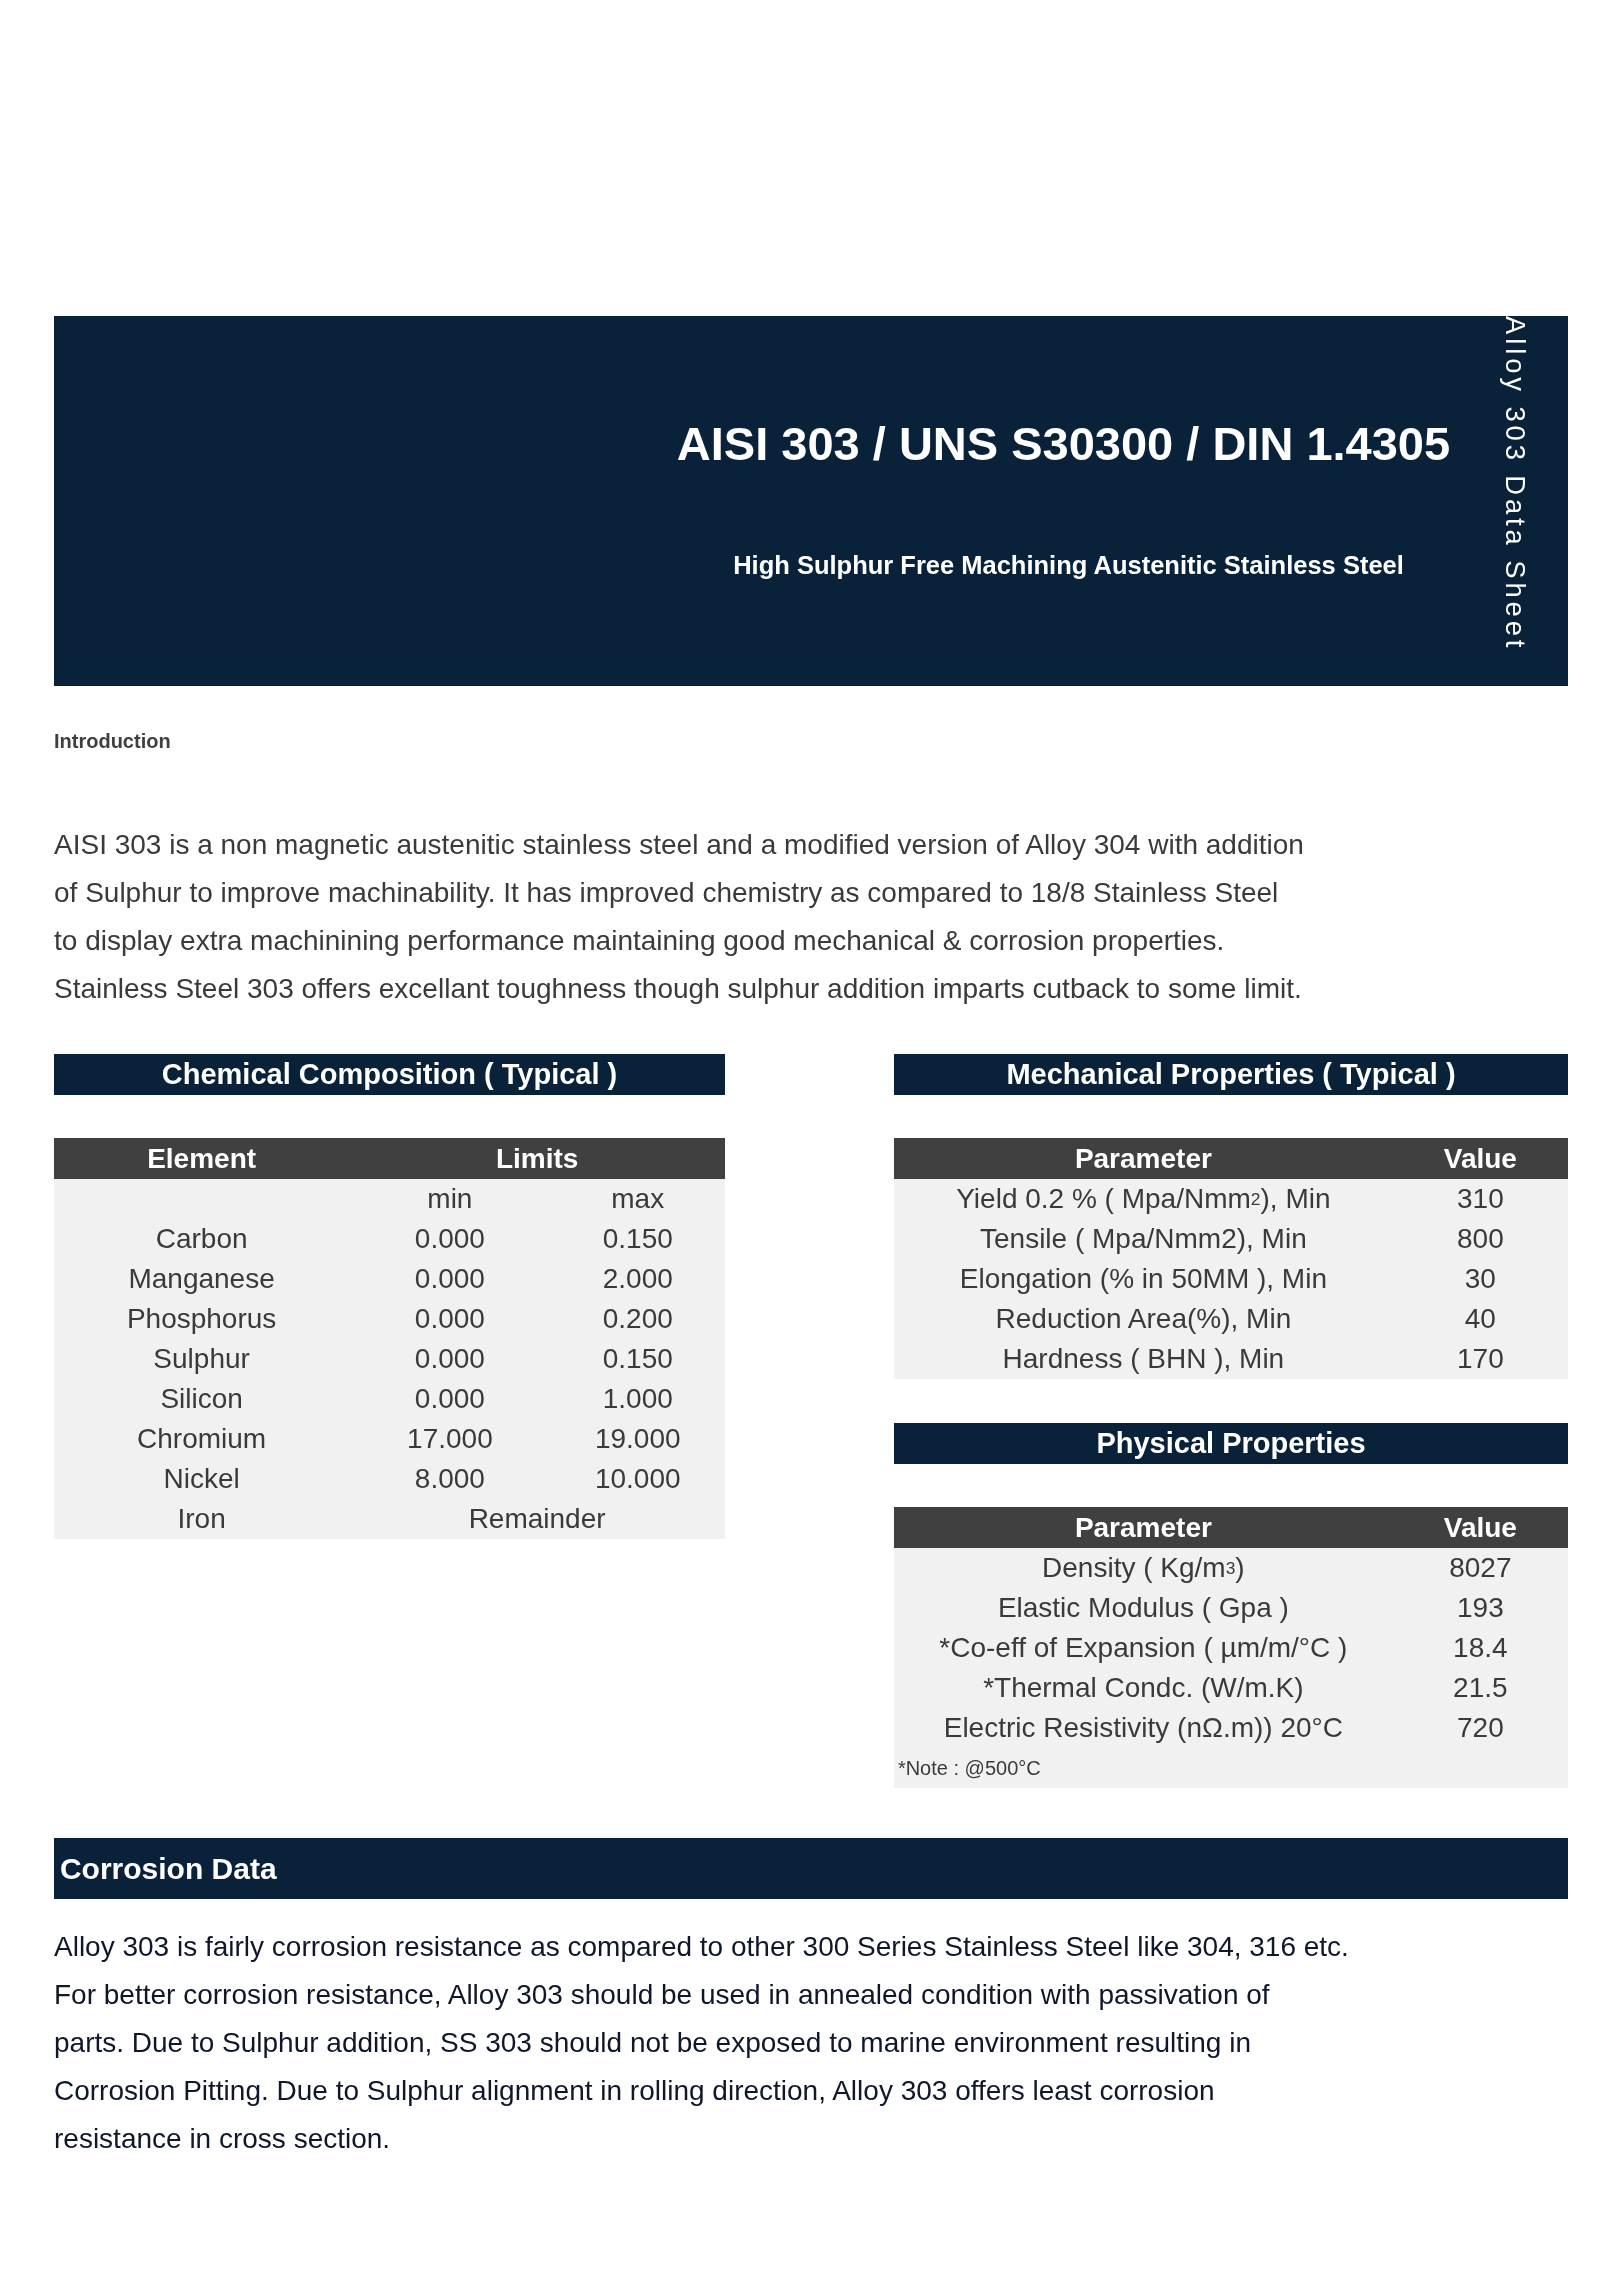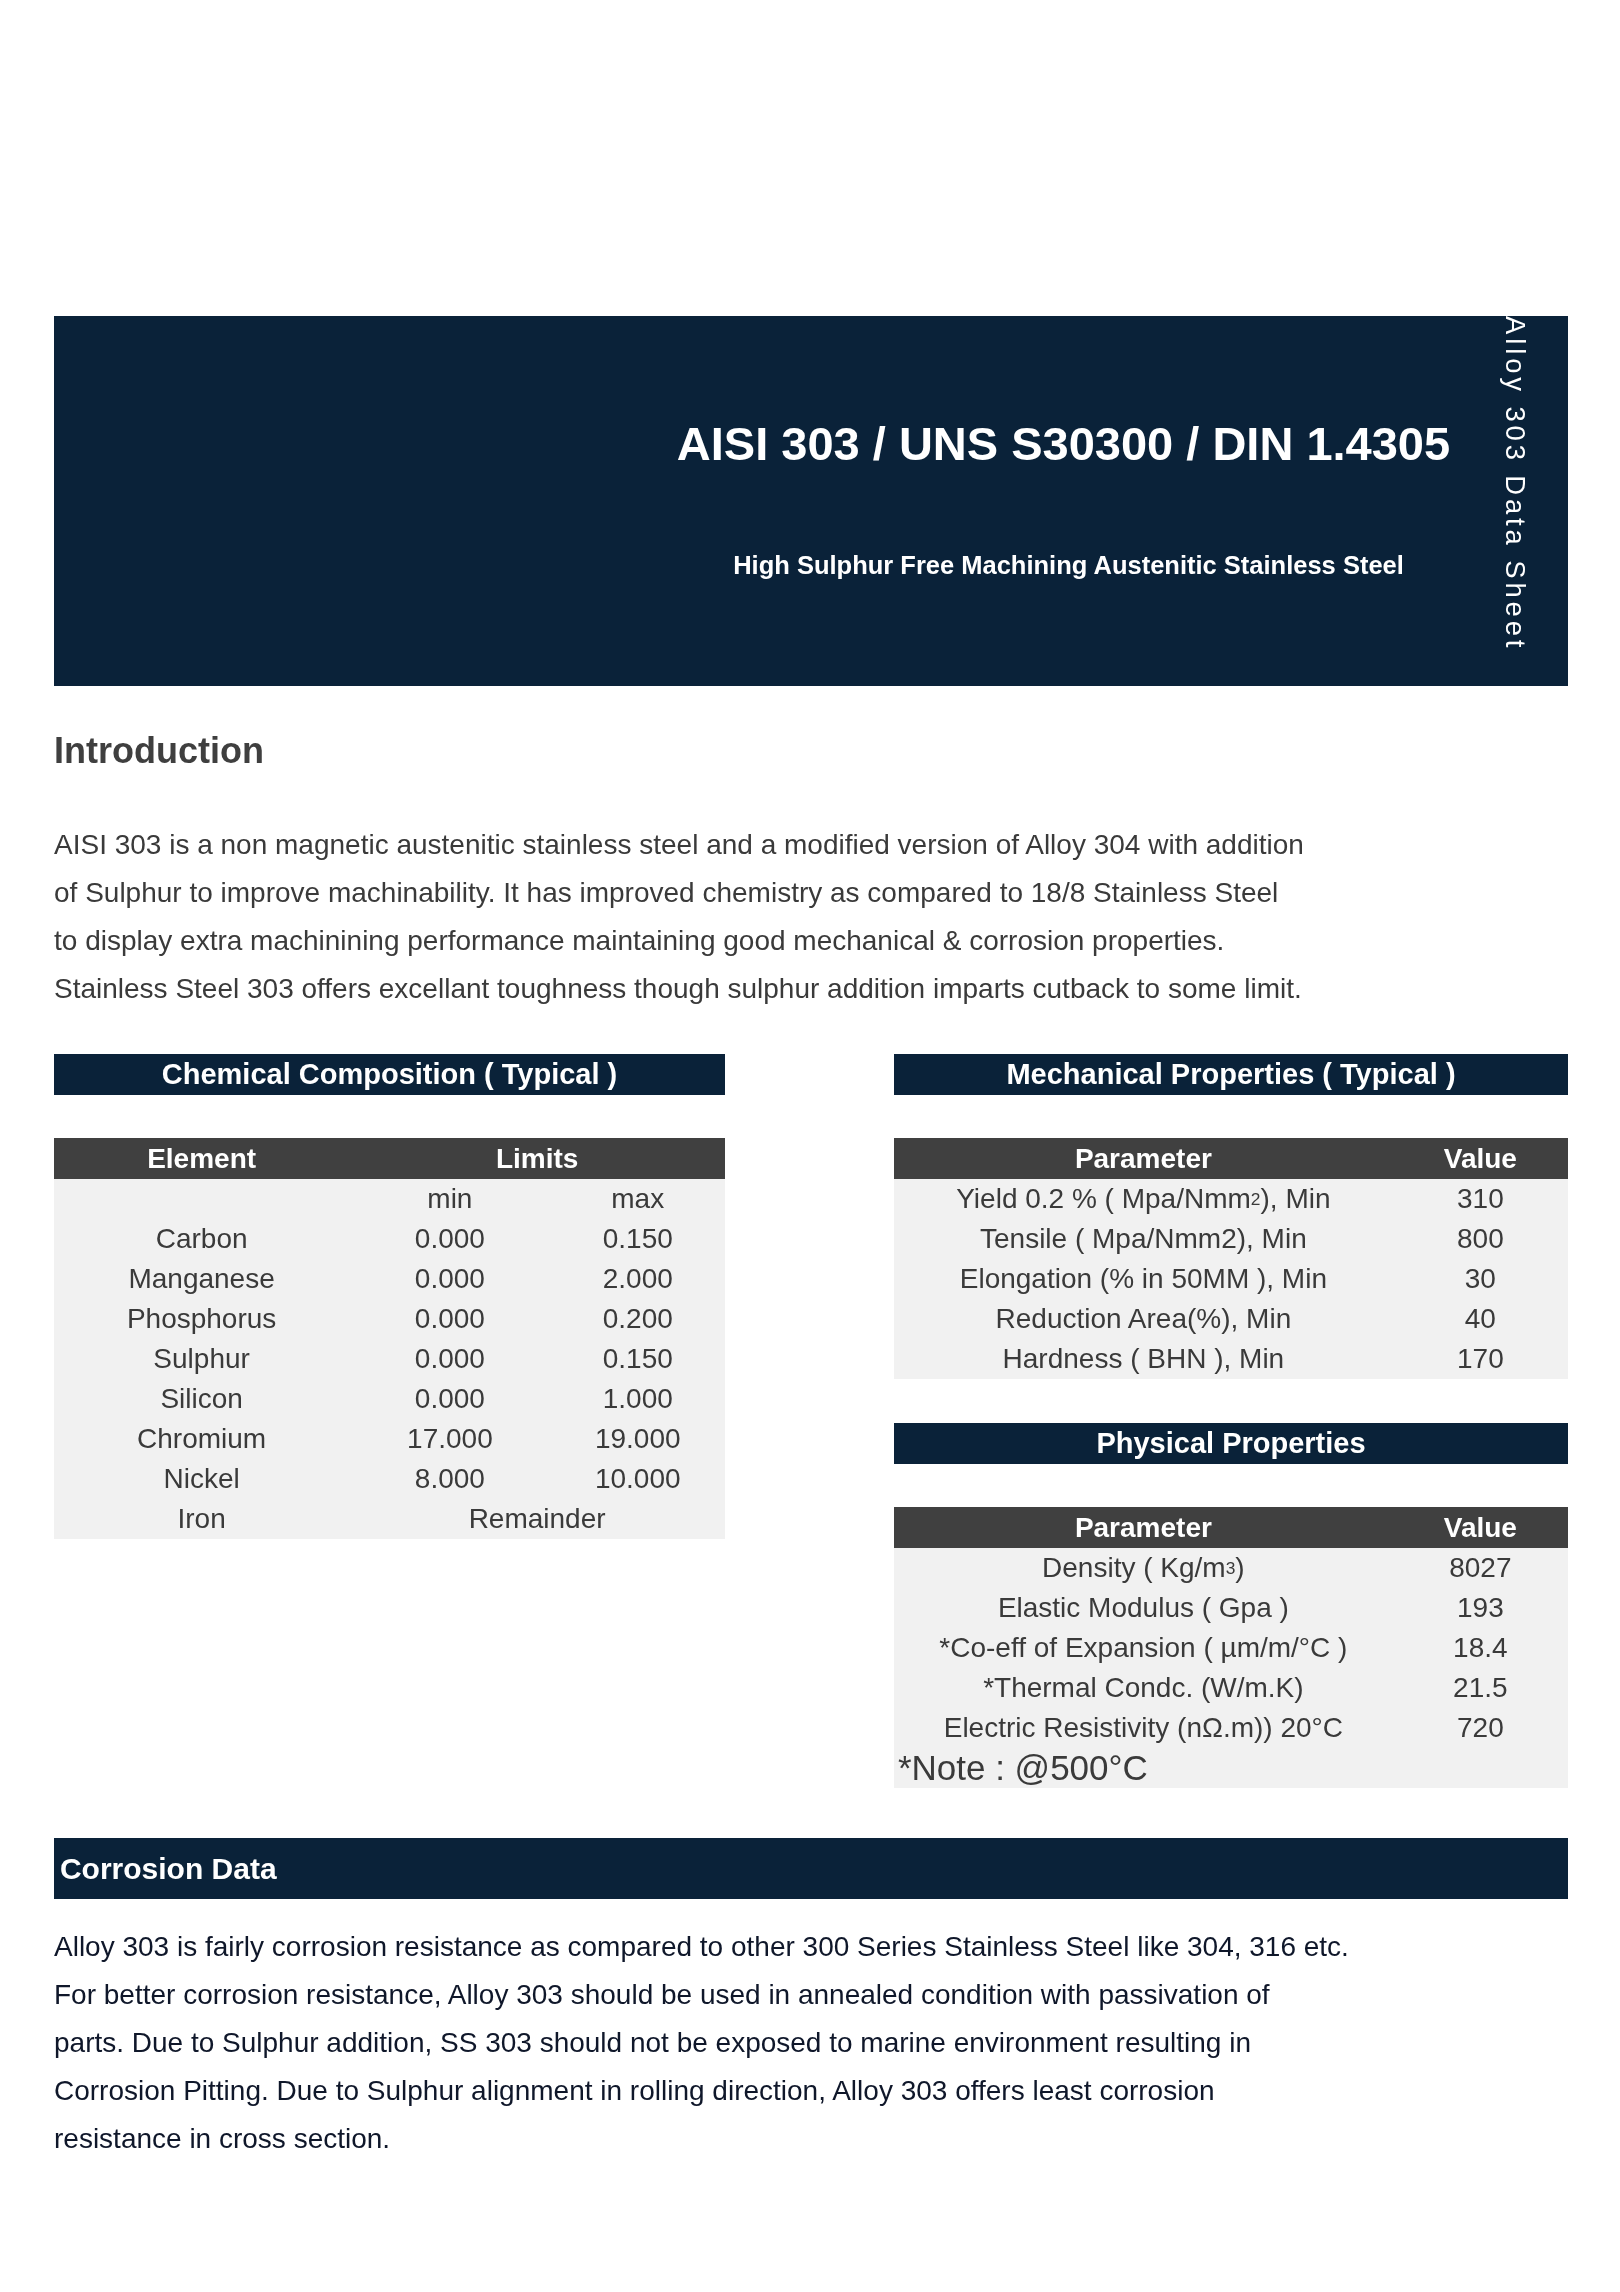--- a/index.html
+++ b/index.html
@@ -50,21 +50,21 @@
     color: #ffffff;
     font-size: 27.4px;
     font-weight: normal;
     letter-spacing: 3.9px;
     white-space: nowrap;
   }
   
   .intro-heading {
     position: absolute;
     left: 54px; top: 730px;
-    font-size: 36px;
+    font-size: 20px;
     font-weight: bold;
     color: #3f3f3f;
   }
   .intro-body {
     position: absolute;
     left: 54px; top: 821px;
     width: 1529px;
     font-size: 28px;
     line-height: 48px;
     color: #3a3a3a;
@@ -110,21 +110,21 @@
   .c-max { width: 26%; }
   
   .p-par { width: 74%; }
   .p-val { width: 26%; }
   sup { font-size: 0.62em; line-height: 0; }
   .phys-gap { margin-top: 44px; }
   .note-row {
     height: 40px;
     display: flex;
     align-items: center;
-    font-size: 35px;
+    font-size: 20px;
     color: #3a3a3a;
     padding-left: 3.9px;
     background: #f1f1f1;
   }
   
   .corrosion-bar {
     position: absolute;
     left: 54px; top: 1838px;
     width: 1514px; height: 61px;
     background: #0a2239;

